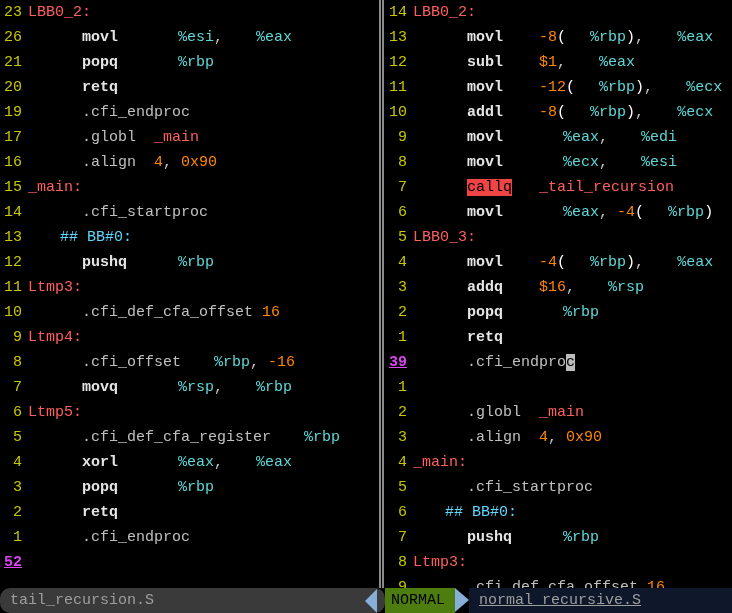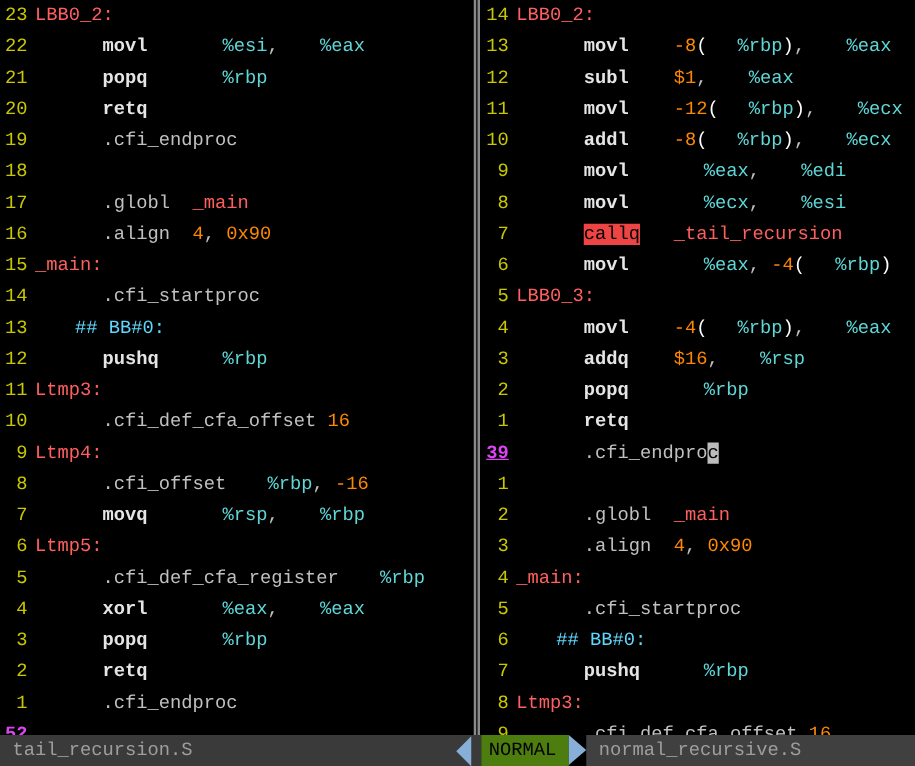--- a/index.html
+++ b/index.html
@@ -83,21 +83,21 @@
     height: 25px;
     display: flex;
     font-size: 15px;
     line-height: 25px;
   }
   .tab {
     background: #3a3a3a;
     color: #9e9e9e;
     padding: 0 10px;
   }
-  .tab-left { width: 385px; display: flex; align-items:center; }
+  .tab-left { width: 385px; display: flex; align-items:center;border-radius:10px; }
   .arrows {
     display: flex;
     align-items: center;
     width: 0;
     position: relative;
   }
   .arrow-left {
     position: absolute;
     left: -20px;
     width: 0; height: 0;
@@ -114,37 +114,37 @@
   .arrow-right {
     width: 0; height: 0;
     border-top: 12px solid transparent;
     border-bottom: 12px solid transparent;
     border-left: 14px solid #87afd7;
   }
   .tab-right {
     flex: 1;
     display: flex;
     align-items: center;
-    background: #404040;
+    background: #0f172a;
     color: #9e9e9e;
     padding-left: 10px;
+    text-decoration: underline;
   }
 </style>
 </head>
 <body>
 
 <div class="editor">
 
   <div class="pane pane-left" id="left-lines">
       <div class="row"><span class="ln">23</span><span class="code"><span class="c-label">LBB0_2:</span></span></div>
-      <div class="row"><span class="ln">22</span><span class="code"><span class="c-plain">      </span><span class="c-mn">movl</span><span class="c-plain">    </span><span class="c-reg">%esi</span><span class="c-plain">, </span><span class="c-reg">%eax</span></span></div>
+      <div class="row"><span class="ln">26</span><span class="code"><span class="c-plain">      </span><span class="c-mn">movl</span><span class="c-plain">    </span><span class="c-reg">%esi</span><span class="c-plain">, </span><span class="c-reg">%eax</span></span></div>
       <div class="row"><span class="ln">21</span><span class="code"><span class="c-plain">      </span><span class="c-mn">popq</span><span class="c-plain">    </span><span class="c-reg">%rbp</span></span></div>
       <div class="row"><span class="ln">20</span><span class="code"><span class="c-plain">      </span><span class="c-mn">retq</span></span></div>
       <div class="row"><span class="ln">19</span><span class="code"><span class="c-plain">      </span><span class="c-dir">.cfi_endproc</span></span></div>
-      <div class="row"><span class="ln">18</span><span class="code"></span></div>
       <div class="row"><span class="ln">17</span><span class="code"><span class="c-plain">      </span><span class="c-dir">.globl</span><span class="c-plain">  </span><span class="c-label">_main</span></span></div>
       <div class="row"><span class="ln">16</span><span class="code"><span class="c-plain">      </span><span class="c-dir">.align</span><span class="c-plain">  </span><span class="c-num">4</span><span class="c-plain">, </span><span class="c-num">0x90</span></span></div>
       <div class="row"><span class="ln">15</span><span class="code"><span class="c-label">_main:</span></span></div>
       <div class="row"><span class="ln">14</span><span class="code"><span class="c-plain">      </span><span class="c-dir">.cfi_startproc</span></span></div>
       <div class="row"><span class="ln">13</span><span class="code"><span class="c-comment">## BB#0:</span></span></div>
       <div class="row"><span class="ln">12</span><span class="code"><span class="c-plain">      </span><span class="c-mn">pushq</span><span class="c-plain">   </span><span class="c-reg">%rbp</span></span></div>
       <div class="row"><span class="ln">11</span><span class="code"><span class="c-label">Ltmp3:</span></span></div>
       <div class="row"><span class="ln">10</span><span class="code"><span class="c-plain">      </span><span class="c-dir">.cfi_def_cfa_offset </span><span class="c-num">16</span></span></div>
       <div class="row"><span class="ln"> 9</span><span class="code"><span class="c-label">Ltmp4:</span></span></div>
       <div class="row"><span class="ln"> 8</span><span class="code"><span class="c-plain">      </span><span class="c-dir">.cfi_offset </span><span class="c-reg">%rbp</span><span class="c-plain">, </span><span class="c-num">-16</span></span></div>

